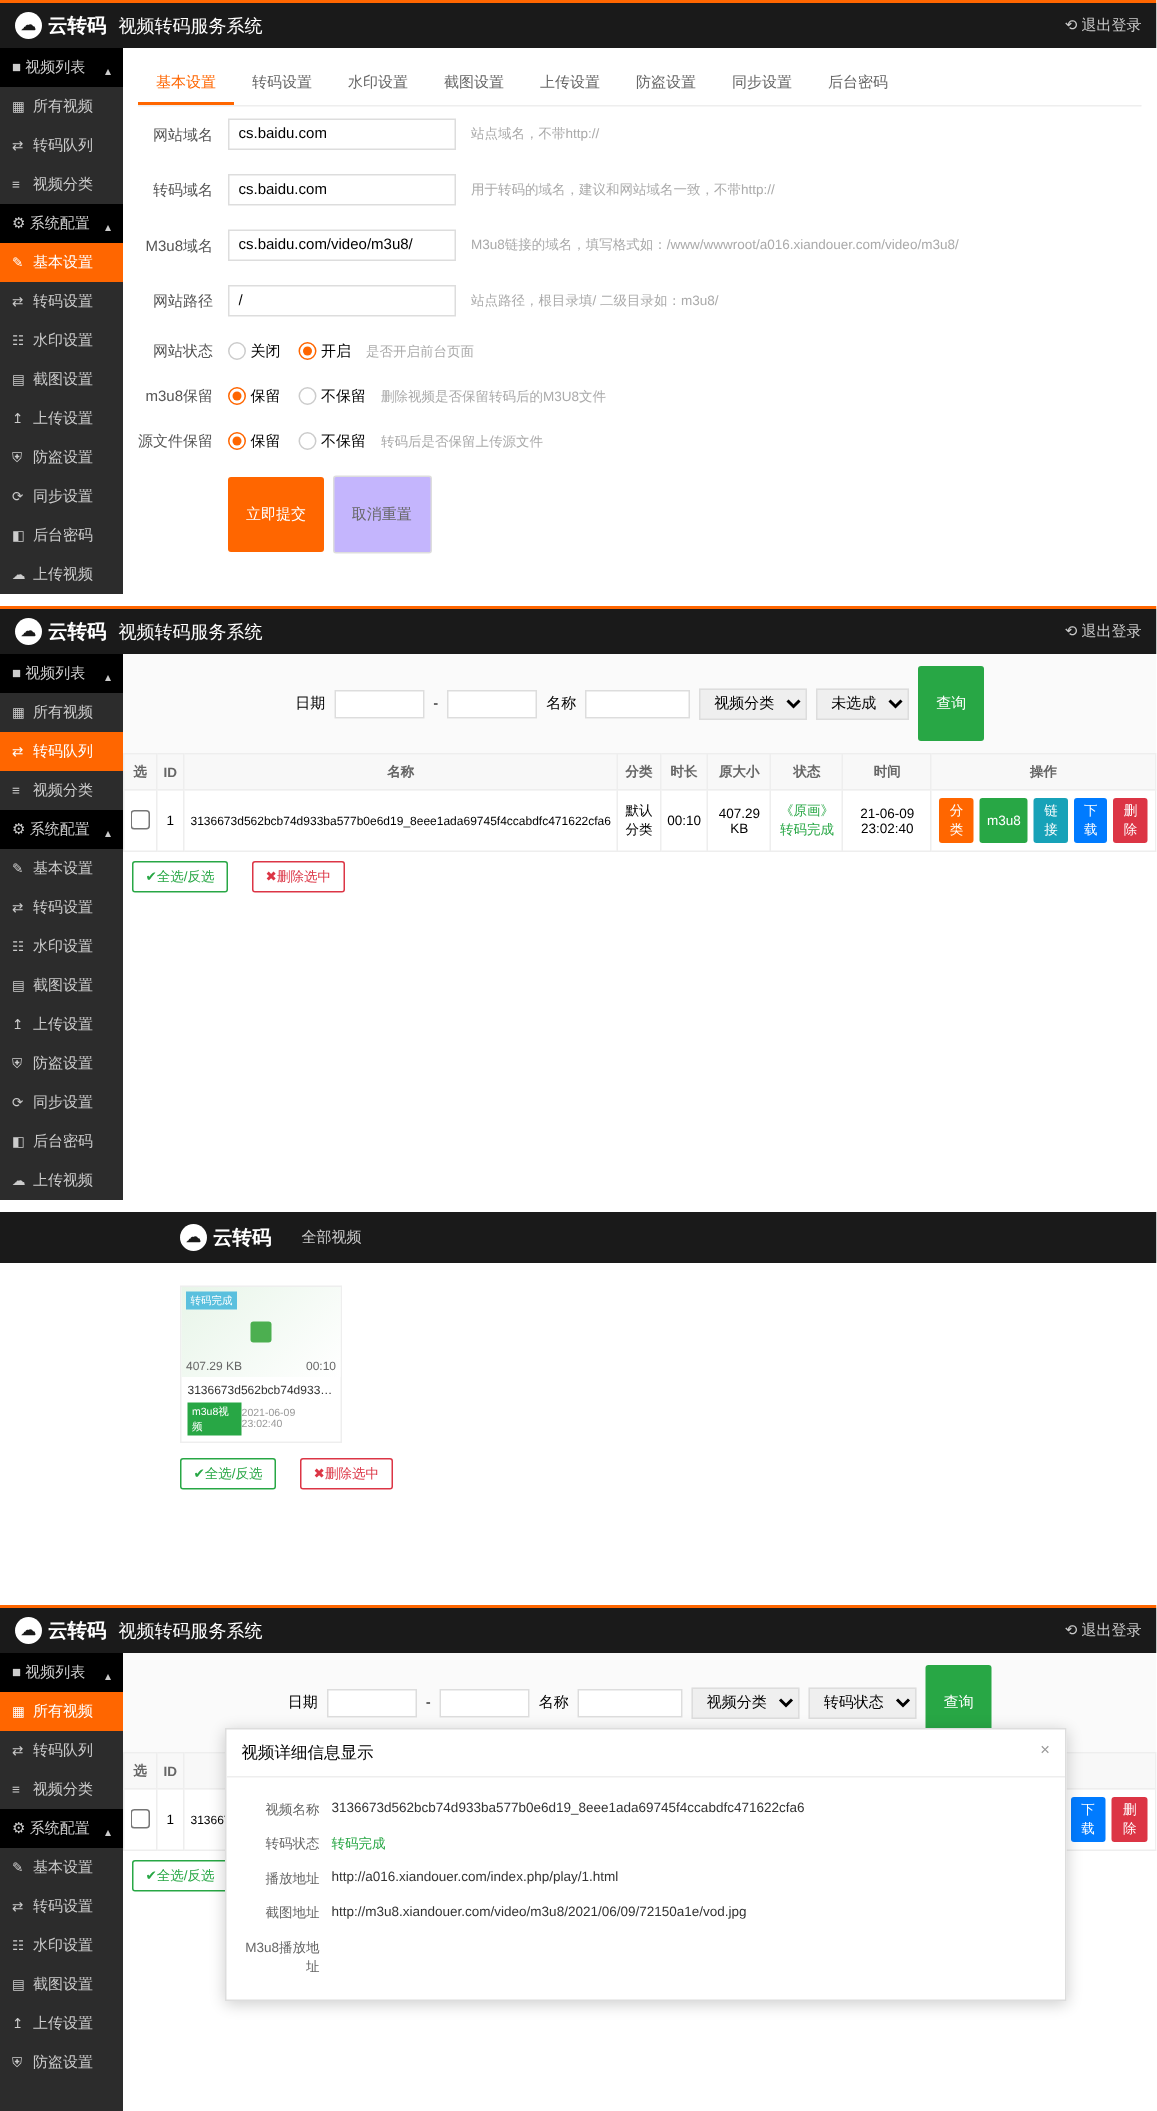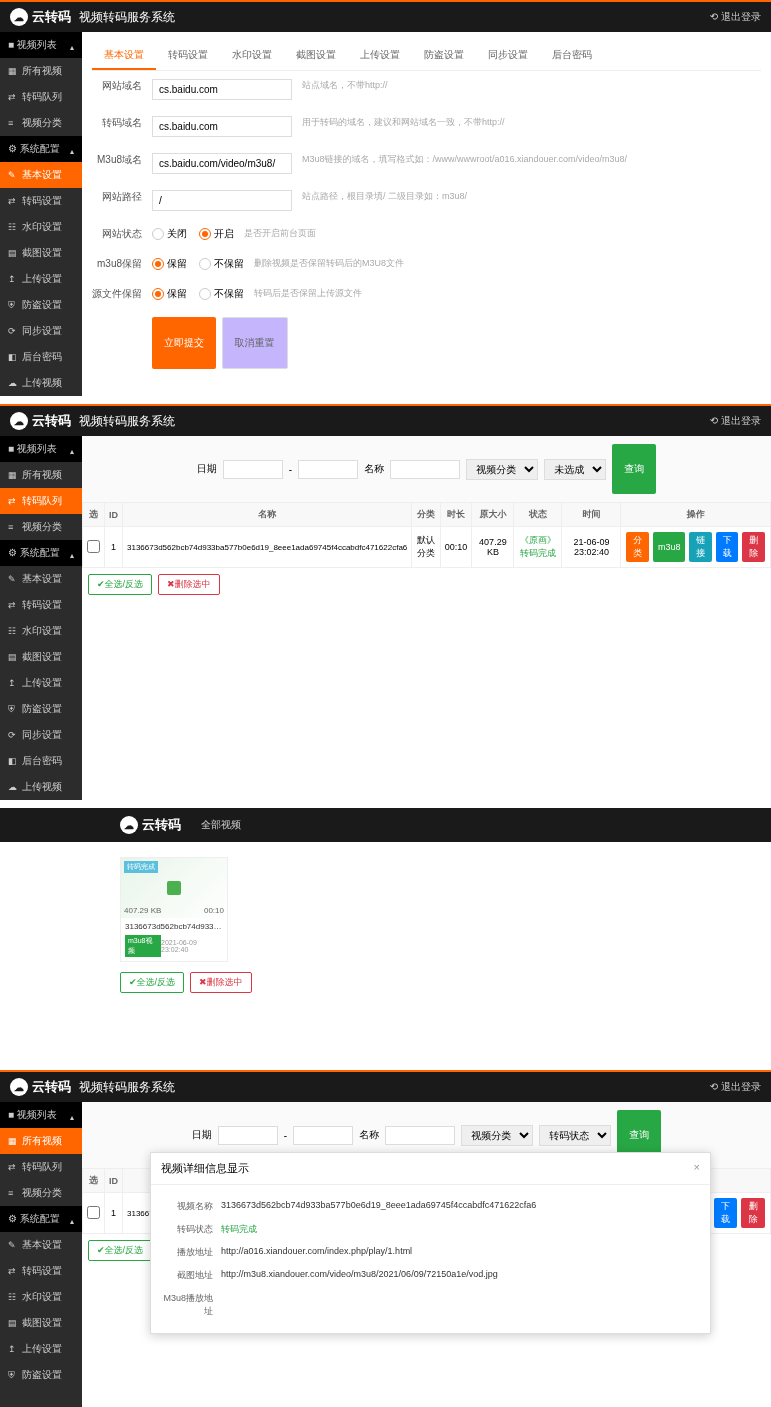--- a/index.html
+++ b/index.html
@@ -13,41 +13,41 @@
 .layout{display:flex;min-height:300px}
 .sidebar{width:82px;background:#2c2c2c;color:#ccc;flex-shrink:0}
 .sb-group{background:#000000;padding:6px 8px;font-size:10px;display:flex;justify-content:space-between;align-items:flex-end;cursor:pointer}
 .sb-item{padding:6px 8px;font-size:10px;display:flex;align-items:center;gap:4px;cursor:pointer}
 .sb-item.active{background:#ff6600;color:#fff}
 .sb-icon{width:10px;display:inline-block;font-size:9px}
 .content{flex:1;background:#fff;padding:10px}
 .tabs{display:flex;border-bottom:1px solid #eee;gap:0}
 .tab{padding:6px 12px;font-size:10px;color:#666;cursor:pointer;border-bottom:2px solid transparent}
 .tab.active{color:#ff6600;border-bottom-color:#ff6600}
-.form-row{display:flex;padding:8px 0;font-size:10px}
+.form-row{display:flex;align-items:center;padding:8px 0;font-size:10px}
 .form-label{width:60px;text-align:right;padding-right:10px;color:#555}
-.form-input{width:140px;padding:4px 6px;border:1px solid #ddd;font-size:10px;margin-right:10px}
+.form-input{width:152px;padding:4px 6px;border:1px solid #ddd;font-size:10px;margin-right:10px}
 .form-hint{color:#aaa;font-size:9px}
 .radio-wrap{display:flex;align-items:center;gap:12px;margin-right:10px}
 .radio{display:flex;align-items:center;gap:3px;font-size:10px}
 .radio-dot{width:12px;height:12px;border:1px solid #ccc;border-radius:50%;display:inline-flex;align-items:center;justify-content:center}
 .radio-dot.on{border-color:#ff6600}
 .radio-dot.on::after{content:'';width:6px;height:6px;background:#ff6600;border-radius:50%}
 .btn{padding:18px 12px;font-size:10px;border:none;cursor:pointer;border-radius:2px}
 .btn-primary{background:#ff6600;color:#fff}
 .btn-default{background:#c4b5fd;border:1px solid #ddd;color:#666}
 .btn-green{background:#28a745;color:#fff}
 .btn-xs{padding:2px 5px;font-size:9px;border-radius:2px;color:#fff;border:none;margin:0 1px}
 .filter-bar{display:flex;align-items:center;gap:6px;padding:8px;justify-content:center;font-size:10px;background:#fafafa}
 .filter-bar input,.filter-bar select{padding:3px 5px;border:1px solid #ddd;font-size:10px}
 .table{width:100%;border-collapse:collapse;font-size:9px}
 .table th,.table td{padding:5px 4px;text-align:center;border:1px solid #eee}
 .table th{background:#f8f8f8;color:#666}
 .action-btns{display:flex;gap:2px;justify-content:center}
-.sel-actions{padding:6px;display:flex;gap:6px}
+.sel-actions{padding:6px;display:flex;gap:16px}
 .sel-btn{padding:3px 8px;font-size:9px;border:1px solid #ddd;border-radius:2px;cursor:pointer}
 .sel-btn.green{color:#28a745;border-color:#28a745}
 .sel-btn.red{color:#dc3545;border-color:#dc3545}
 
 .p3-header{background:#1a1a1a;padding:8px 120px;display:flex;align-items:center;gap:20px}
 .p3-content{padding:15px 120px;min-height:180px;background:#fff}
 .video-card{width:108px;background:#fff;border:1px solid #eee}
 .thumb{width:100%;height:60px;background:linear-gradient(135deg,#e8f5e9,#fff);position:relative;display:flex;align-items:center;justify-content:center}
 .thumb-badge{position:absolute;top:3px;left:3px;background:#5bc0de;color:#fff;font-size:7px;padding:1px 3px}
 .thumb-size{position:absolute;bottom:3px;left:3px;color:#666;font-size:8px}

